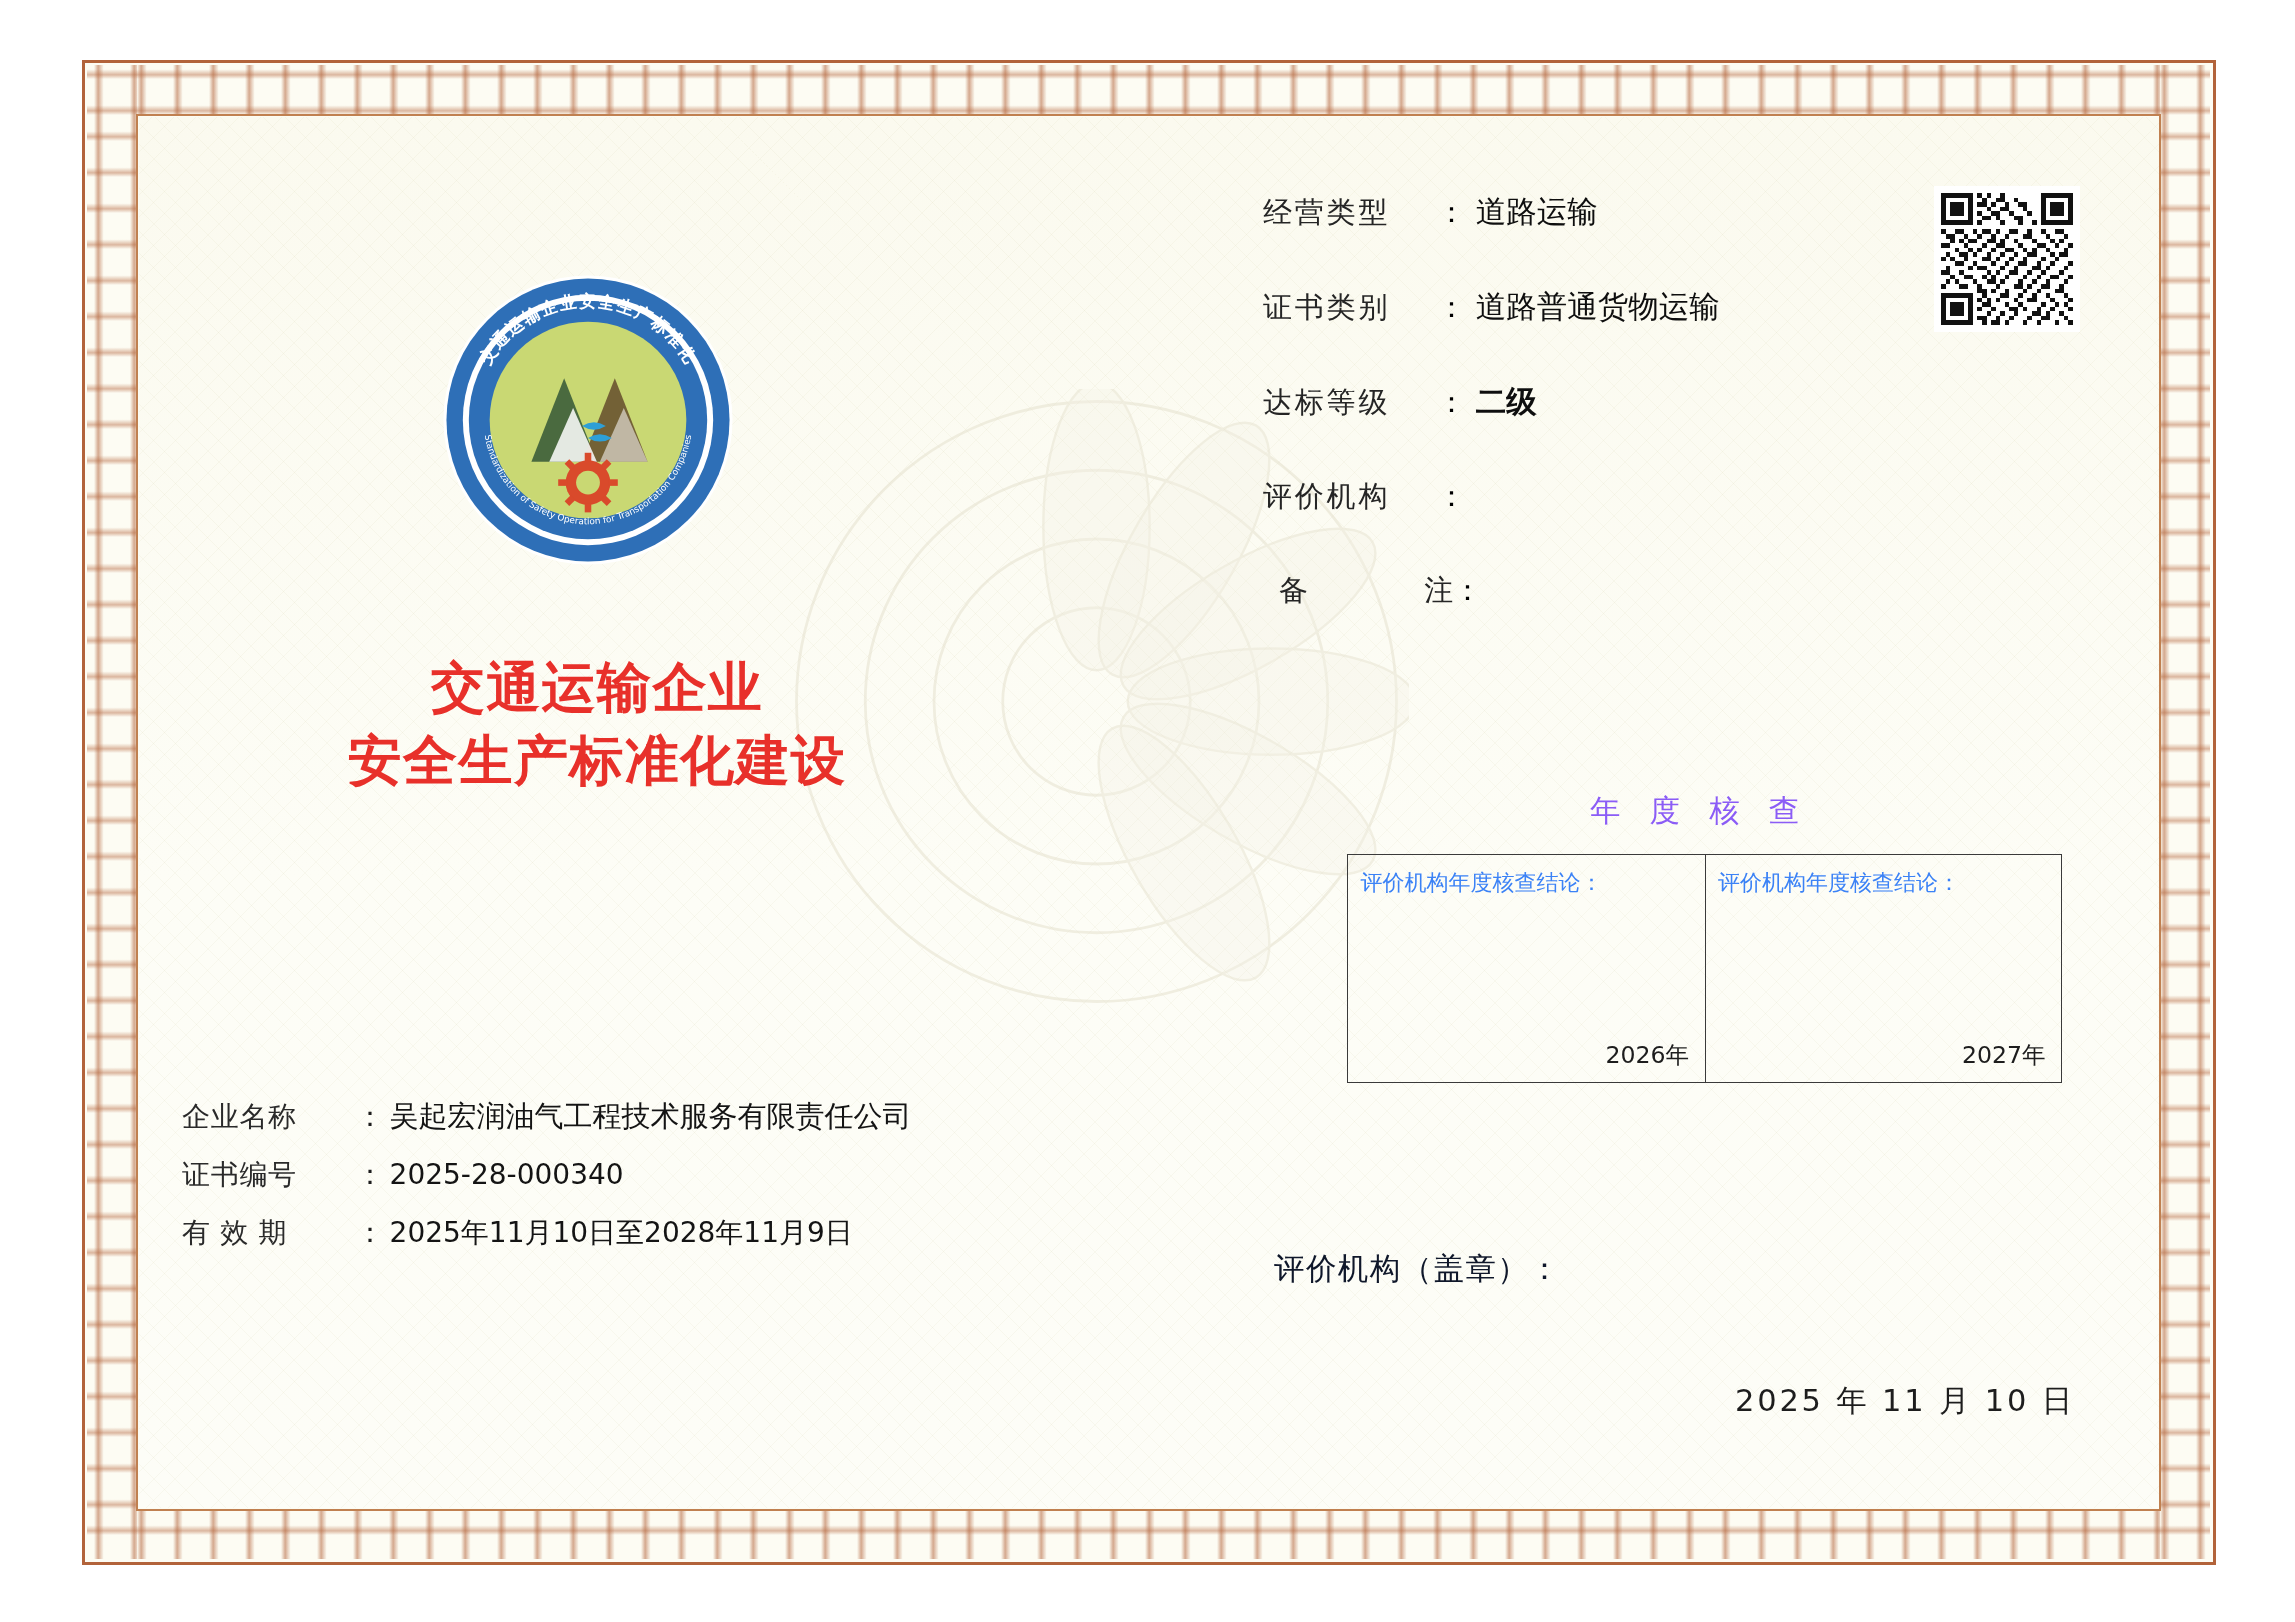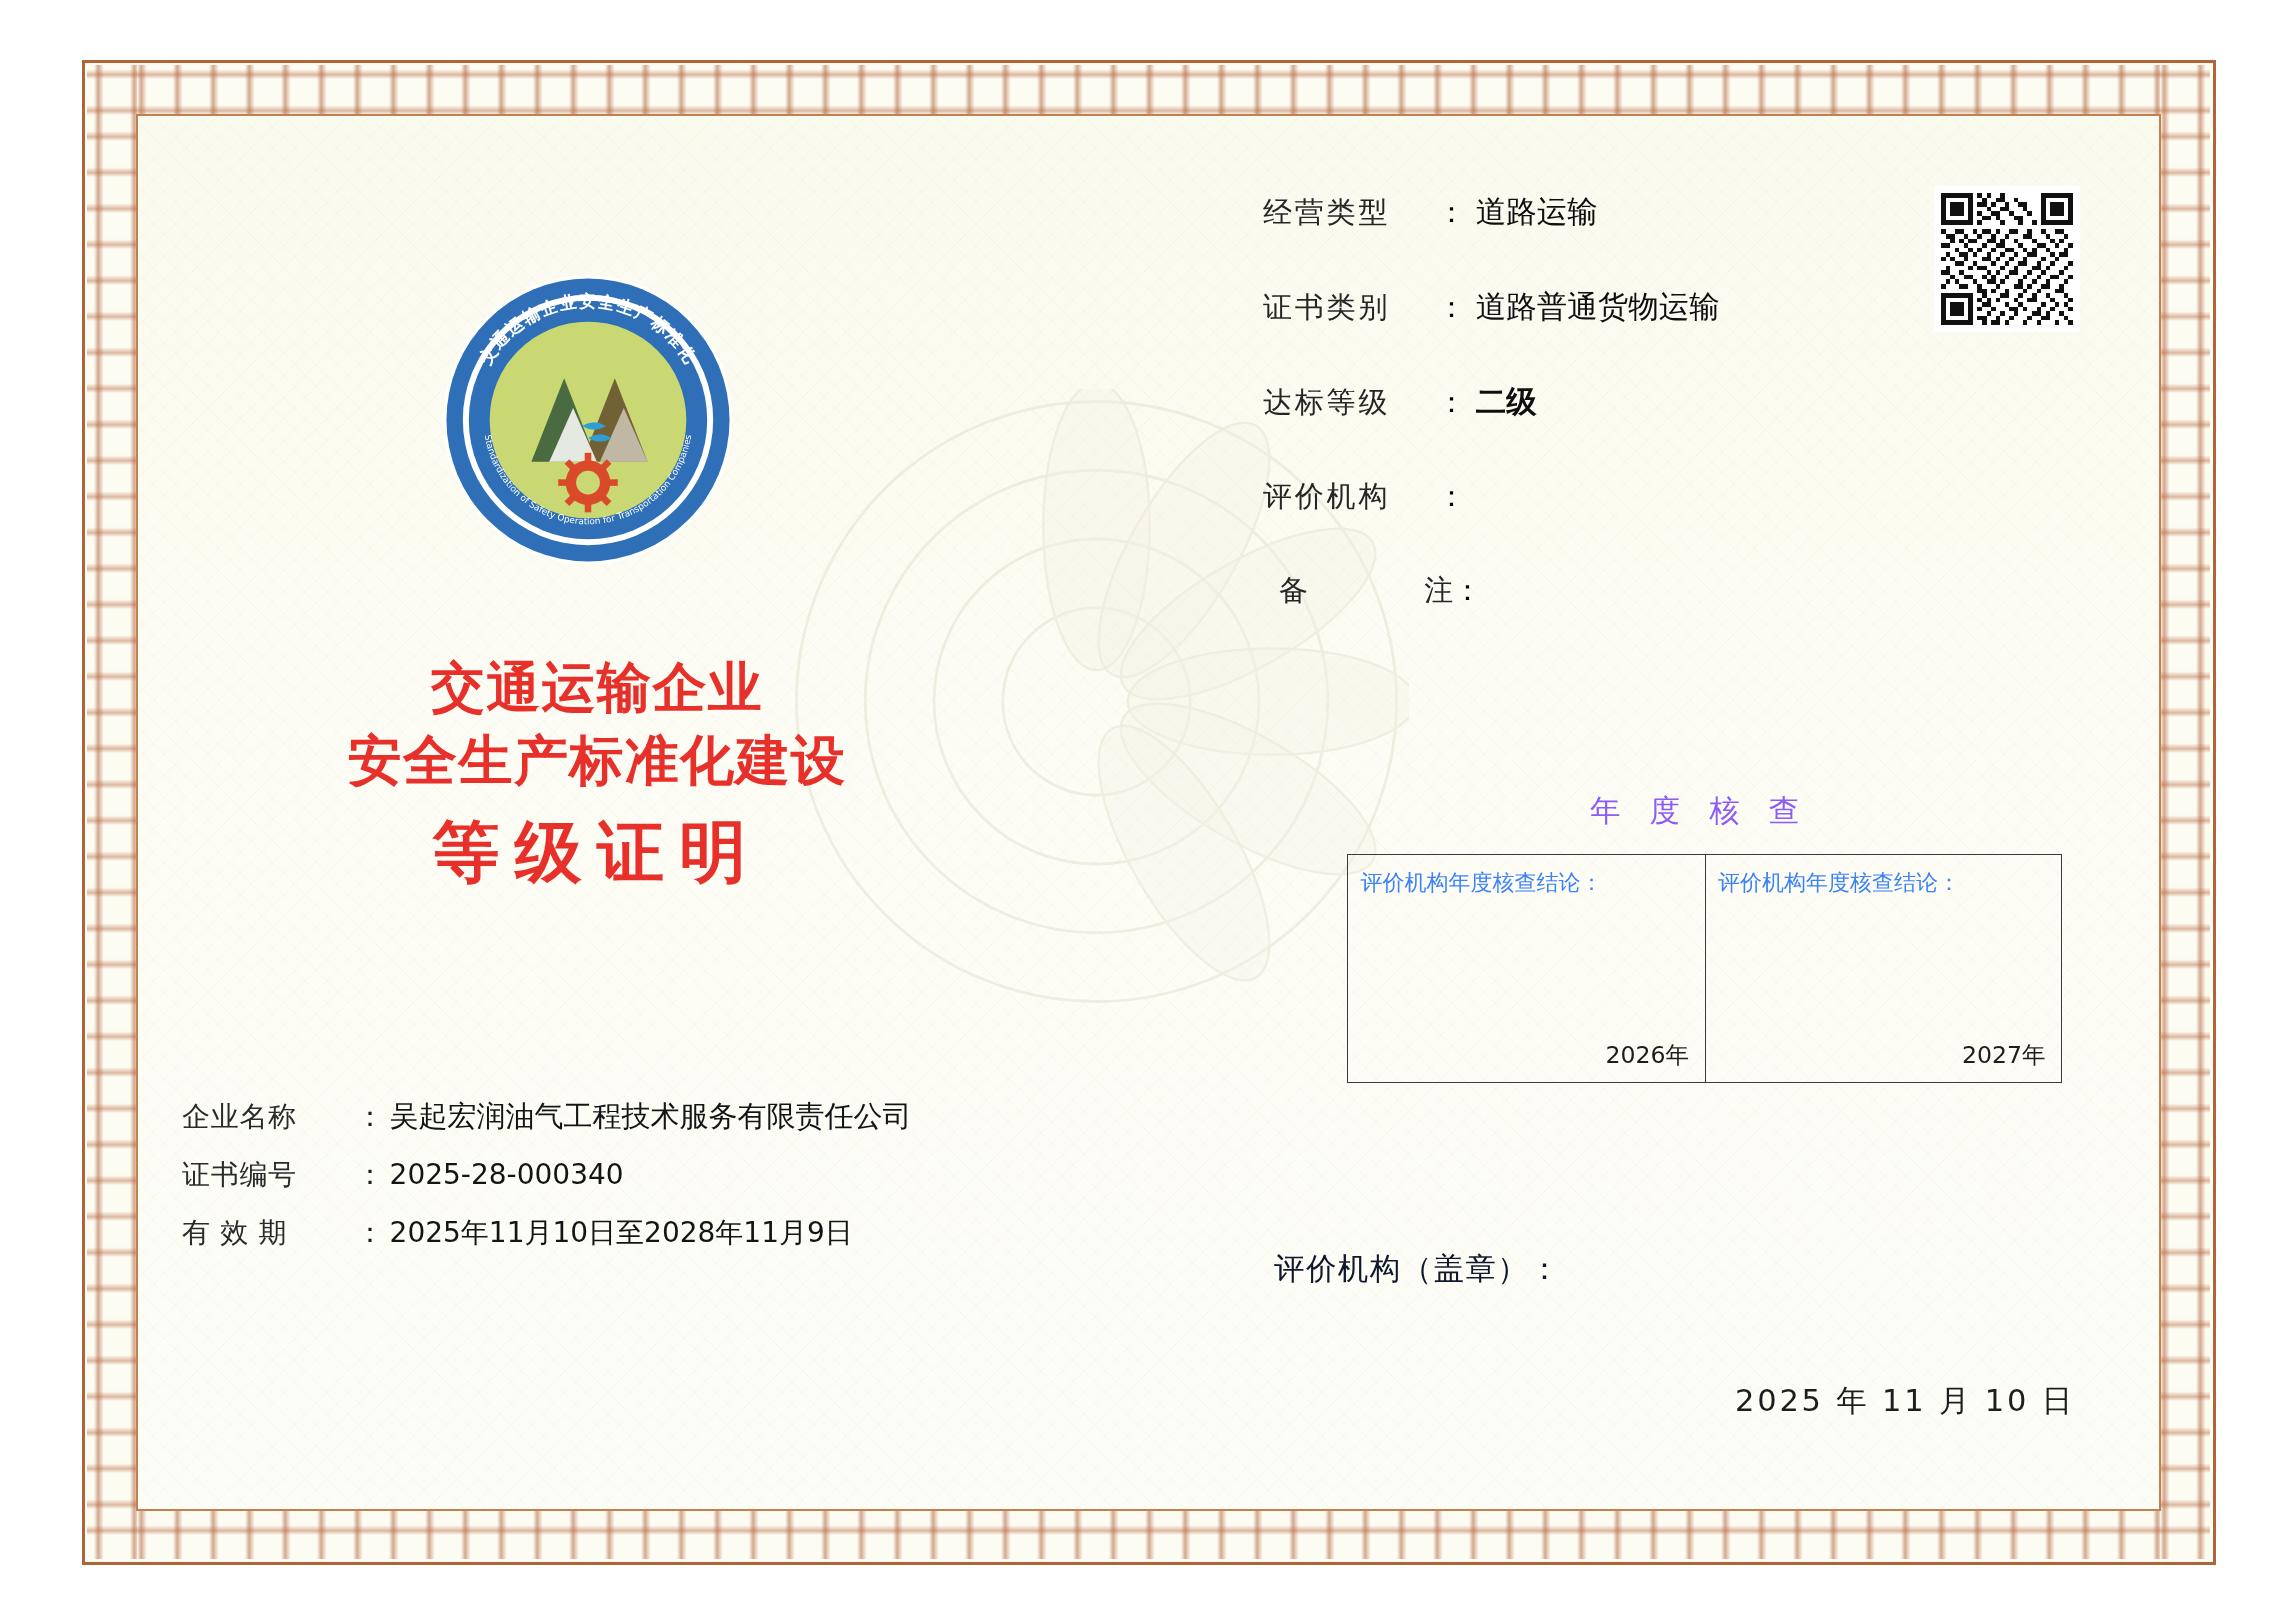--- a/index.html
+++ b/index.html
@@ -352,21 +352,20 @@
       <textPath href="#arcTop" startOffset="50%" text-anchor="middle">交通运输企业安全生产标准化</textPath>
     </text>
     <text font-family="DejaVu Sans, sans-serif" font-size="6" fill="#ffffff">
       <textPath href="#arcBottom" startOffset="50%" text-anchor="middle">Standardization of Safety Operation for Transportation Companies</textPath>
     </text>
   </svg>
 
   <div class="cert-title">
     <div class="line1">交通运输企业</div>
     <div class="line2">安全生产标准化建设</div>
-    <div class="line3">等级证明</div>
   </div>
 
   <div class="info-block">
     <div class="info-row">
       <span class="info-label">企业名称</span>
       <span class="info-colon">：</span>
       <span class="info-value company">吴起宏润油气工程技术服务有限责任公司</span>
     </div>
     <div class="info-row">
       <span class="info-label">证书编号</span>

